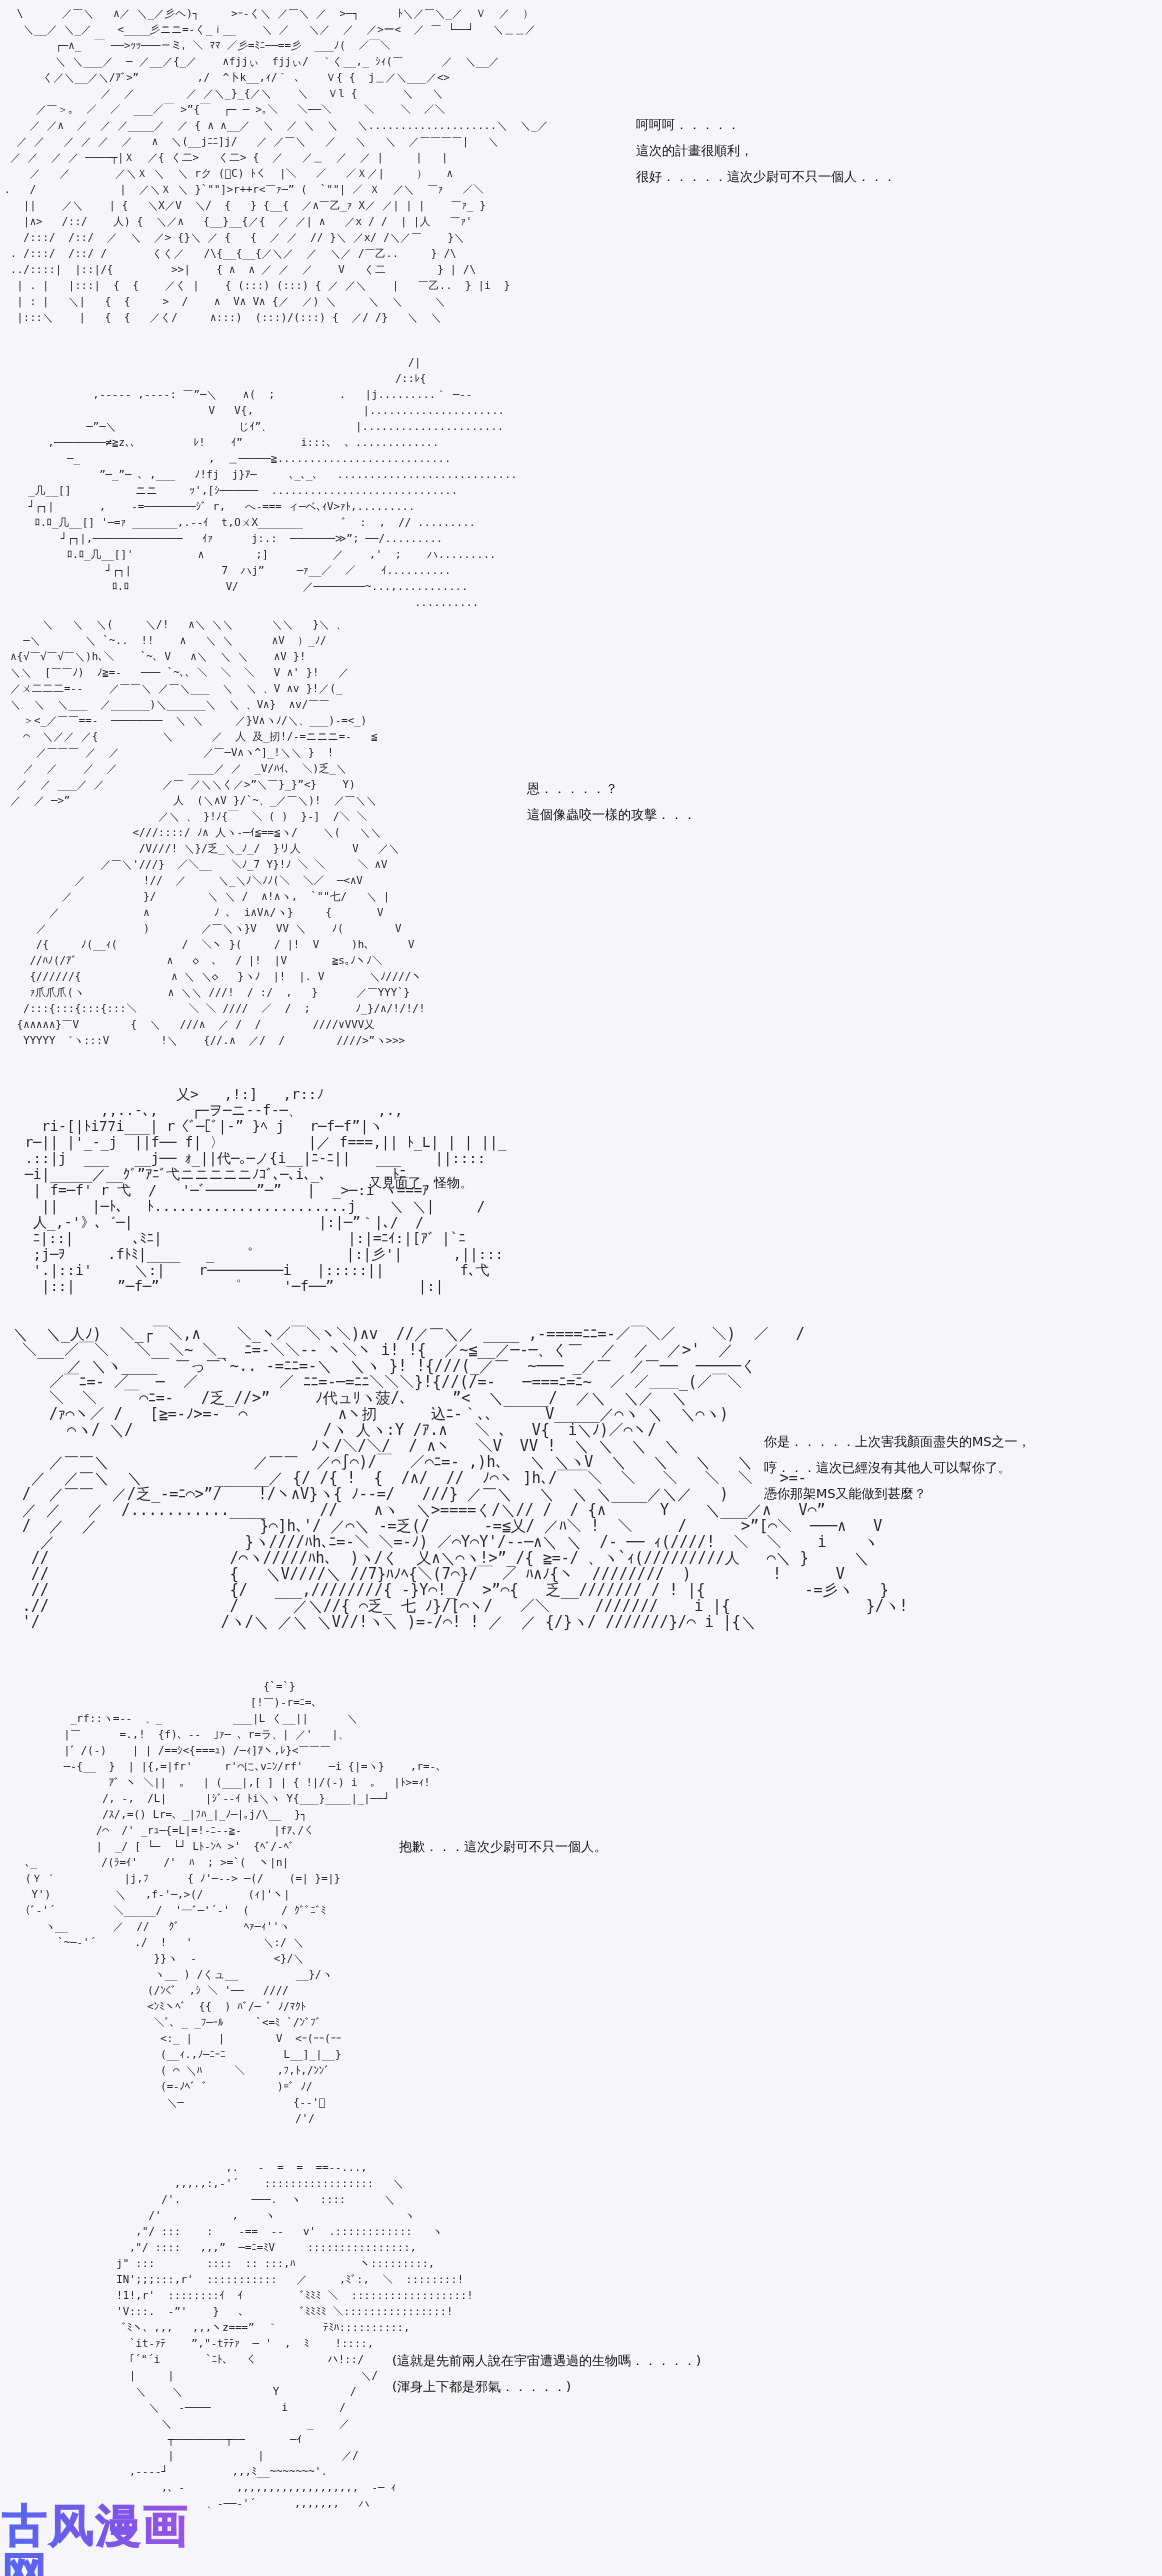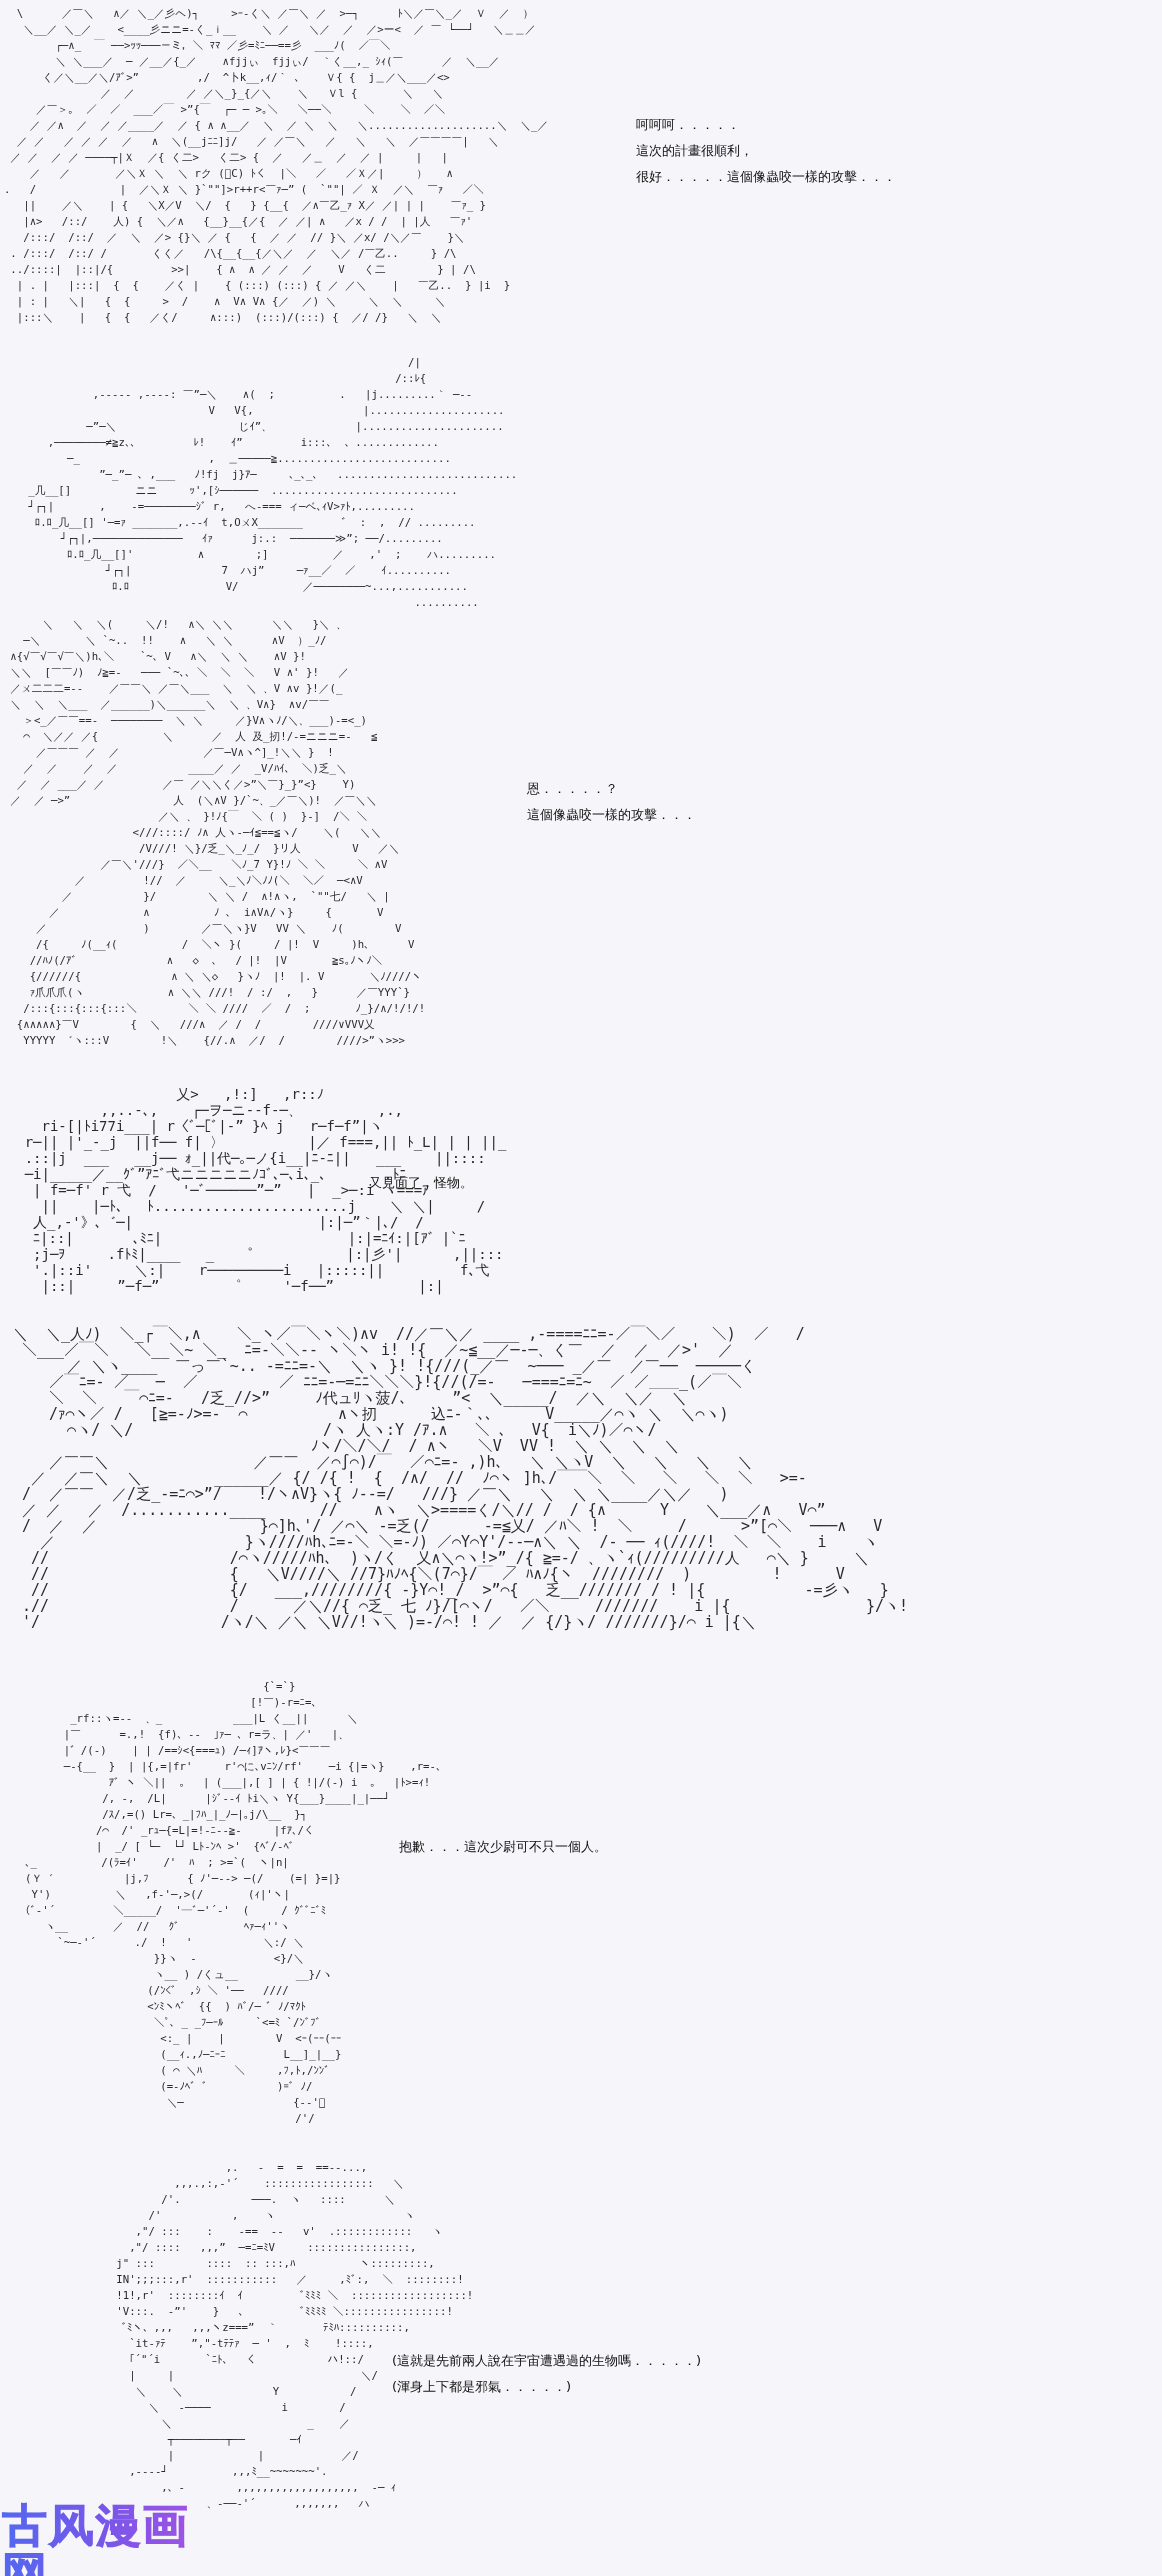--- a/index.html
+++ b/index.html
@@ -89,21 +89,21 @@
    |∧&gt;   /::/    人) {  ＼／∧   {__}__{／{  ／ ／| ∧   ／x / /  | |人   ￣ｧ'
    /:::/  /::/  ／  ＼  ／&gt; {}＼ ／ {   {  ／ ／  // }＼ ／x/ /＼／￣    }＼
  . /:::/  /::/ /       くく／   /\{__{__{／＼／  ／  ＼／ /￣乙..     } /\
  ../::::|  |::|/{         &gt;&gt;|    { ∧  ∧ ／ ／  ／    V   く二        } | /\
   | . |   |:::|  {  {    ／く |    { (:::) (:::) { ／ ／＼    |   ￣乙..  } |i  }
   | : |   ＼|   {  {     &gt;  /    ∧  V∧ V∧ {／  ／) ＼     ＼  ＼     ＼
   |:::＼    |   {  {   ／く/     ∧:::)  (:::)/(:::) {  ／/ /}   ＼  ＼</pre>
   <div class="dialog" style="left:636px;top:112px;">
     <div>呵呵呵．．．．．</div>
     <div>這次的計畫很順利，</div>
-    <div>很好．．．．．這個像蟲咬一樣的攻擊．．．</div>
+    <div>很好．．．．．這次少尉可不只一個人．．．</div>
   </div>
 </section>
 
 <section class="panel" style="top:349px;height:262px;">
   <pre class="aa" style="left:15.5px;top:5.8px;font-size:10.7px;line-height:16px;">                                                             /|
                                                            /::ﾚ{
             ,----- ,----: ￣”─＼    ∧(  ;          .   |j.........｀ ─--
                               V   V{,                 |.....................
            ─”─＼                   じｲ”、             |......................
      ,────────≠≧z､､         ﾚ!    ｲ”         i:::､  、.............
@@ -185,20 +185,25 @@
    ／  ／￣＼  ＼        ______／ {/ /{ !  {  /∧/  //  ﾉ⌒ヽ ]h､/￣￣＼  ＼   ＼   ＼  ＼   &gt;=-
   /  ／￣￣  ／/乏_-=ﾆ⌒&gt;”/    !/ヽ∧V}ヽ{ ﾉ--=/   ///} ／￣＼   ＼  ＼ ＼____／＼／   )
   ／ ／   ／  /...........____      //    ∧ヽ  ＼&gt;====く/＼// /  / {∧      Y    ＼___／∧   V⌒”
   /  ／  ／                  }⌒]h､'/ ／⌒＼ -=乏(/      -=≦乂/ ／ﾊ＼ !  ＼     /      &gt;”[⌒＼  ───∧   V
     ／                     }ヽ////ﾊh､ﾆ=-＼ ＼=-ﾉ) ／⌒Y⌒Y'/--─∧＼ ＼  /- ── ｨ(////!  ＼  ＼    i    ヽ
    //                    /⌒ヽ/////ﾊh､  )ヽ/く  乂∧＼⌒ヽ!&gt;”_/{ ≧=-/ 、ヽ`ｨ(/////////人   ⌒＼ }     ＼
    //                    {   ＼V////＼ //7}ﾊﾉﾍ{＼(7⌒}/￣ ／ ﾊ∧ﾉ{ヽ  ////////  )         !      V
    //                    {/   ___,////////{ -}Y⌒!_/  &gt;”⌒{   乏__/////// / ! |{           -=彡ヽ   }
   .//                    /      ／＼//{ ⌒乏_ 七 ﾉ}/[⌒ヽ/   ／＼     ///////    i |{               }/ヽ!
   '/                    /ヽ/＼ ／＼ ＼V//!ヽ＼ )=-/⌒! ! ／  ／ {/}ヽ/ ///////}/⌒ i |{＼</pre>
+  <div class="dialog" style="left:764px;top:109px;">
+    <div>你是．．．．．上次害我顏面盡失的MS之一，</div>
+    <div>哼．．．這次已經沒有其他人可以幫你了。</div>
+    <div>憑你那架MS又能做到甚麼？</div>
+  </div>
 </section>
 
 <section class="panel" style="top:1677px;height:465px;">
   <pre class="aa" style="left:5.8px;top:1.9px;font-size:10.7px;line-height:16px;">                                        {`=`}
                                       [!￣)-r=ﾆ=、
           _rf::ヽ=--  、_           ___|L く__||      ＼
          |￣      =.,!  {f)、--  ｣ｧ─ 、r=ラ、| ／'   |、
          |゛/(-)    | | /==ｼ&lt;{===ｭ) /─ｨ]ｱヽ,ﾚ}&lt;￣￣￣
          ─-{__  }  | |{,=|fr'     r'⌒に､vﾆﾝ/rf'    ─i {|=ヽ}    ,r=-､
                 ｱﾞ ヽ ＼||  。  | (___|,[ ] | { !|/(-) i  。  |ﾄ&gt;=ｨ!

